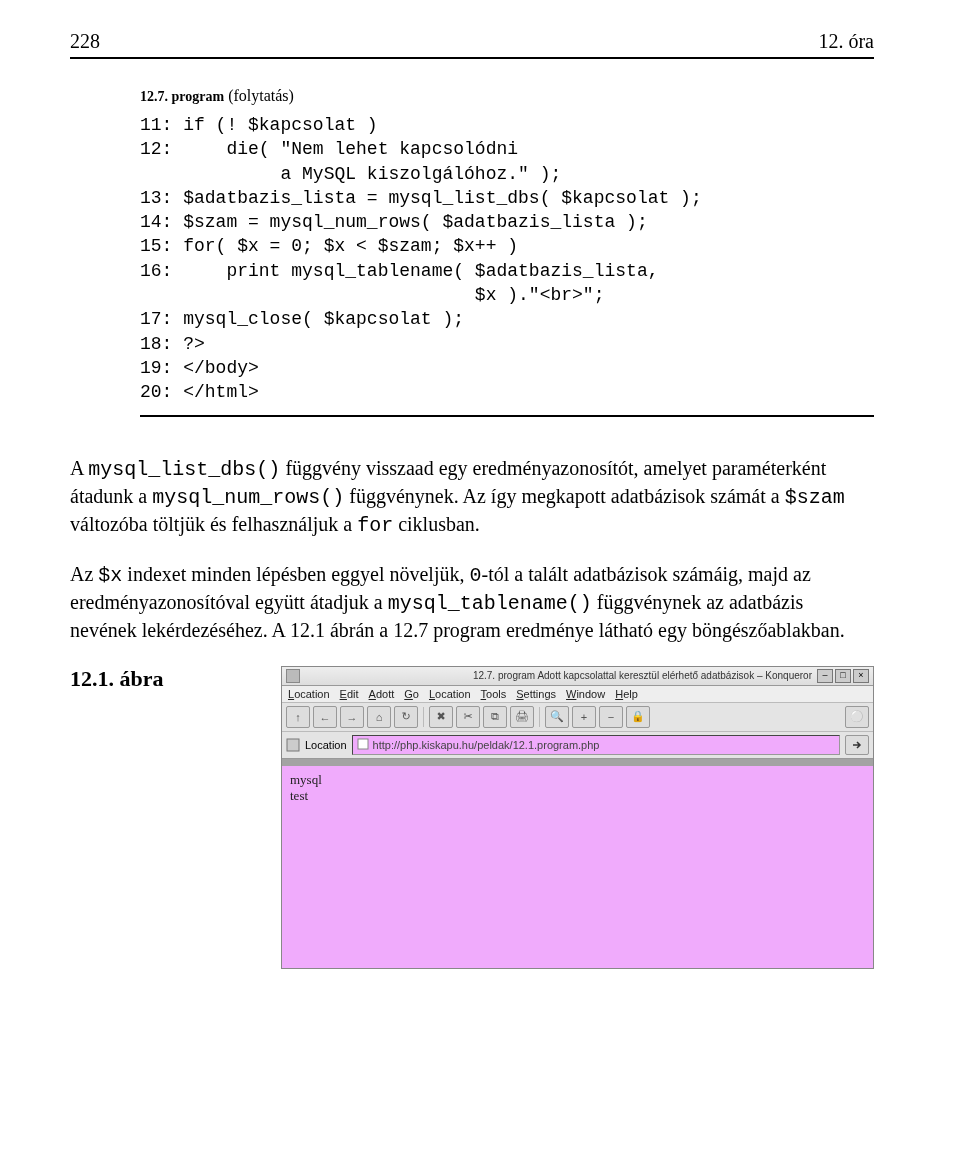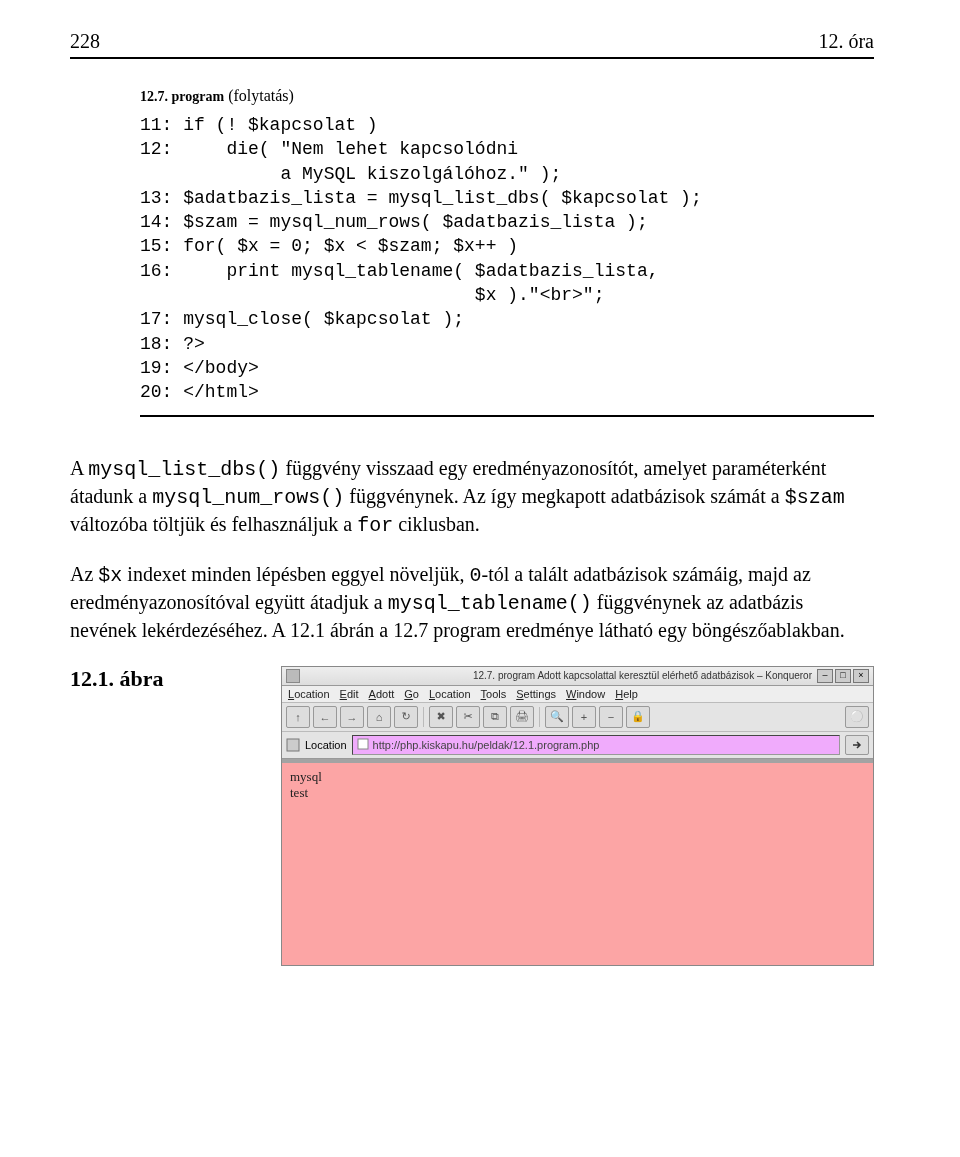--- a/index.html
+++ b/index.html
@@ -109,21 +109,21 @@
   .addr-label svg { vertical-align: middle; }
   .addr-field {
     flex: 1; background: #f0abfc; border: 1px inset #999; padding: 2px 4px;
     display: flex; align-items: center; gap: 4px; color: #444;
   }
   .addr-go {
     width: 22px; height: 18px; background: #ddd; border: 1px solid #999; border-radius: 2px;
     display:flex; align-items:center; justify-content:center;
   }
   .content-area {
-    background: #fca5a5; min-height: 190px; border-top: 4px solid #a3a3a3;
+    background: #f0abfc; min-height: 190px; border-top: 7px solid #a3a3a3;
     padding: 6px 8px; font-family: "Times New Roman", serif; font-size: 13px; color: #222;
     line-height: 1.25;
   }
 </style>
 </head>
 <body>
 
 <div class="page">
 
   <div class="header-row">

